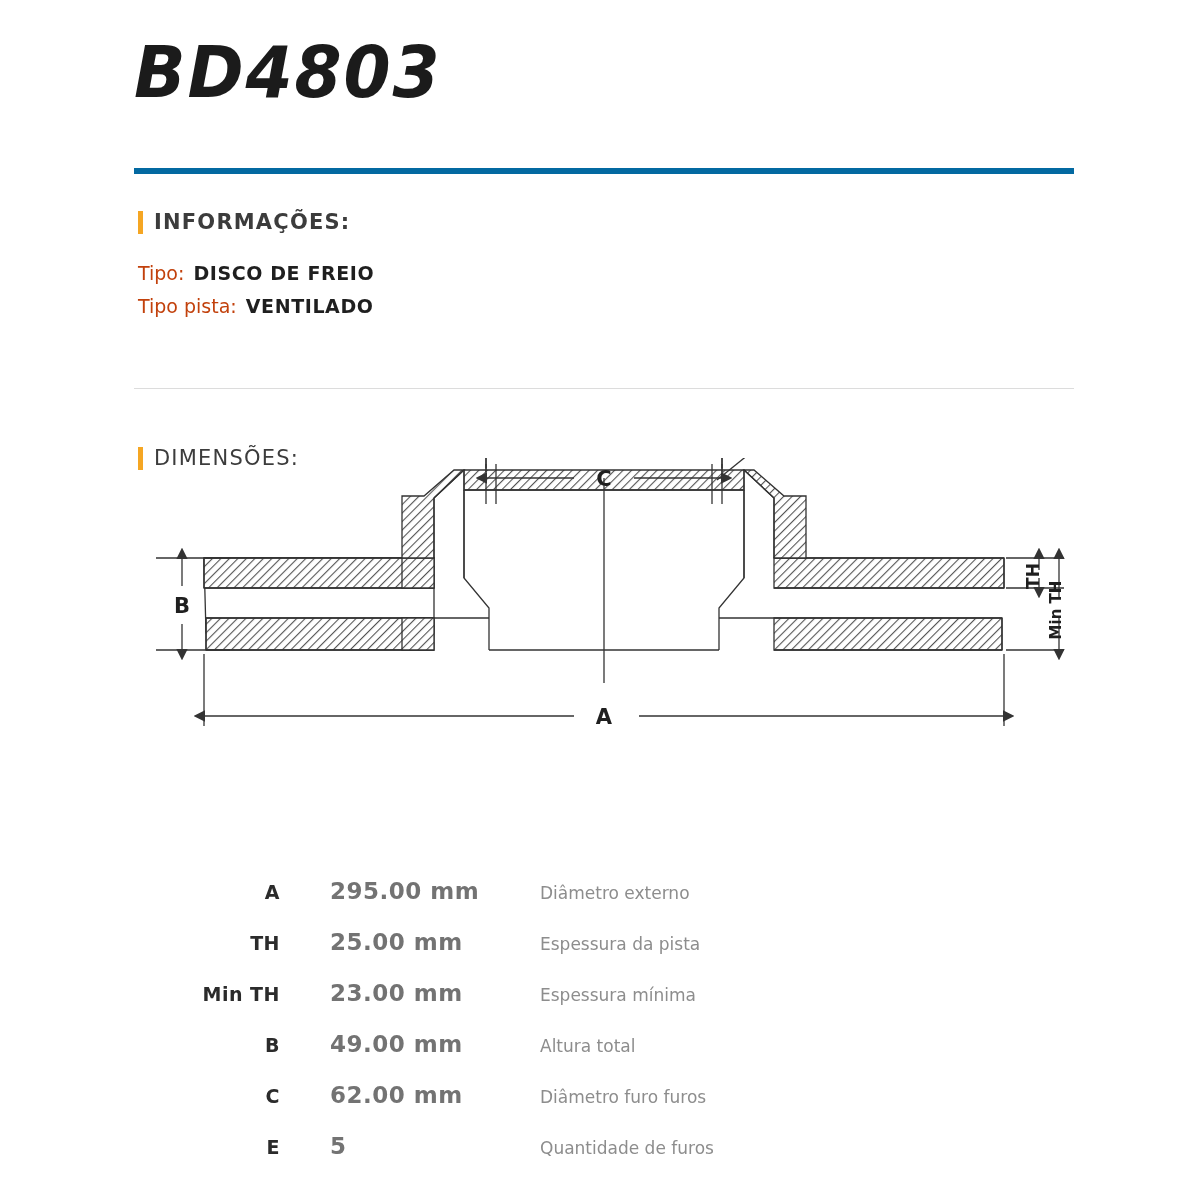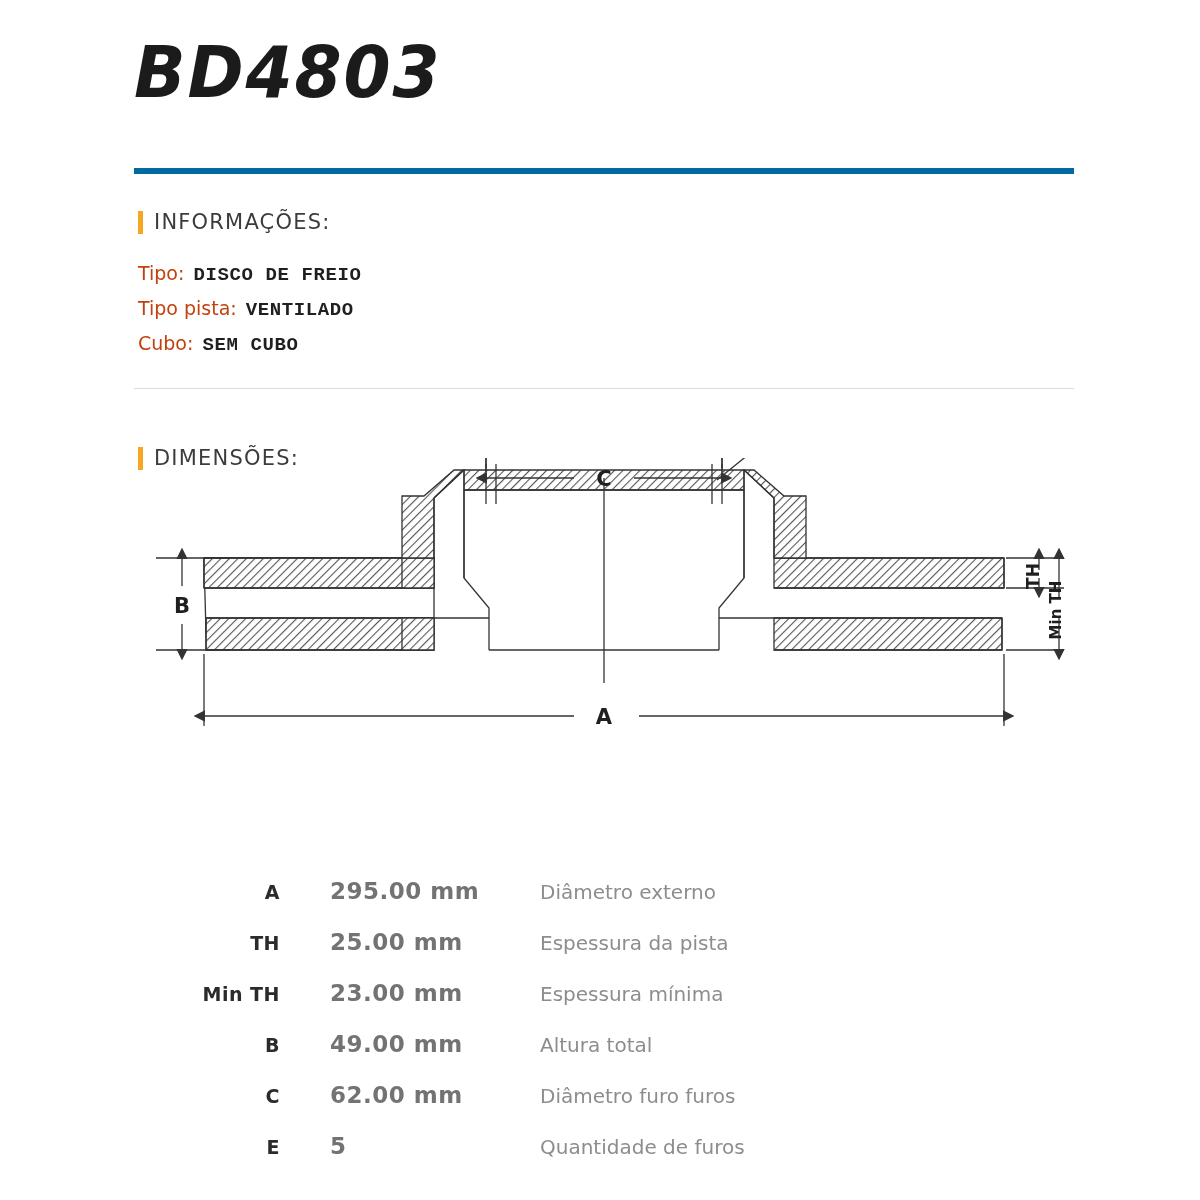--- a/index.html
+++ b/index.html
@@ -56,21 +56,21 @@
     height: 23px;
     background: #f5a623;
     margin-right: 11px;
   }
   .section-title {
     font-size: 21px;
     letter-spacing: 1.2px;
     color: #3c3c3c;
   }
 
-  #info-head { left: 138px; top: 210px; }
+  #info-head { left: 138px; top: 210px; font-weight: bold; }
   #dim-head  { left: 138px; top: 446px; }
 
   
   .info-list {
     position: absolute;
     left: 138px;
     top: 262px;
     width: 936px;
   }
   .info-row {
@@ -81,21 +81,20 @@
   }
   .info-label {
     color: #c2410c;
     margin-right: 9px;
     white-space: nowrap;
   }
   .info-value {
     color: #1f1f1f;
     font-weight: bold;
     letter-spacing: 0.6px;
-    font-family: Liberation Mono, monospace;
   }
   .divider {
     position: absolute;
     left: 134px;
     width: 940px;
     height: 1px;
     background: #dcdcdc;
   }
   #div-info { top: 388px; }
 
@@ -132,21 +131,21 @@
   .dim-val {
     width: 230px;
     padding-left: 50px;
     font-size: 23px;
     font-weight: bold;
     color: #737373;
     letter-spacing: 0.5px;
     box-sizing: border-box;
   }
   .dim-desc {
-    font-size: 20px;
+    font-size: 17px;
     color: #8d8d8d;
     padding-left: 30px;
   }
 </style>
 </head>
 <body>
 
 <div class="page">
 
   <div class="title-block">
@@ -159,24 +158,20 @@
   </div>
 
   <div class="info-list">
     <div class="info-row">
       <span class="info-label">Tipo:</span>
       <span class="info-value">DISCO DE FREIO</span>
     </div>
     <div class="info-row">
       <span class="info-label">Tipo pista:</span>
       <span class="info-value">VENTILADO</span>
-    </div>
-    <div class="info-row">
-      <span class="info-label">Cubo:</span>
-      <span class="info-value">SEM CUBO</span>
     </div>
   </div>
 
   <div class="divider" id="div-info"></div>
 
   <div class="section-head" id="dim-head">
     <span class="section-bar"></span>
     <span class="section-title">DIMENSÕES:</span>
   </div>
 

